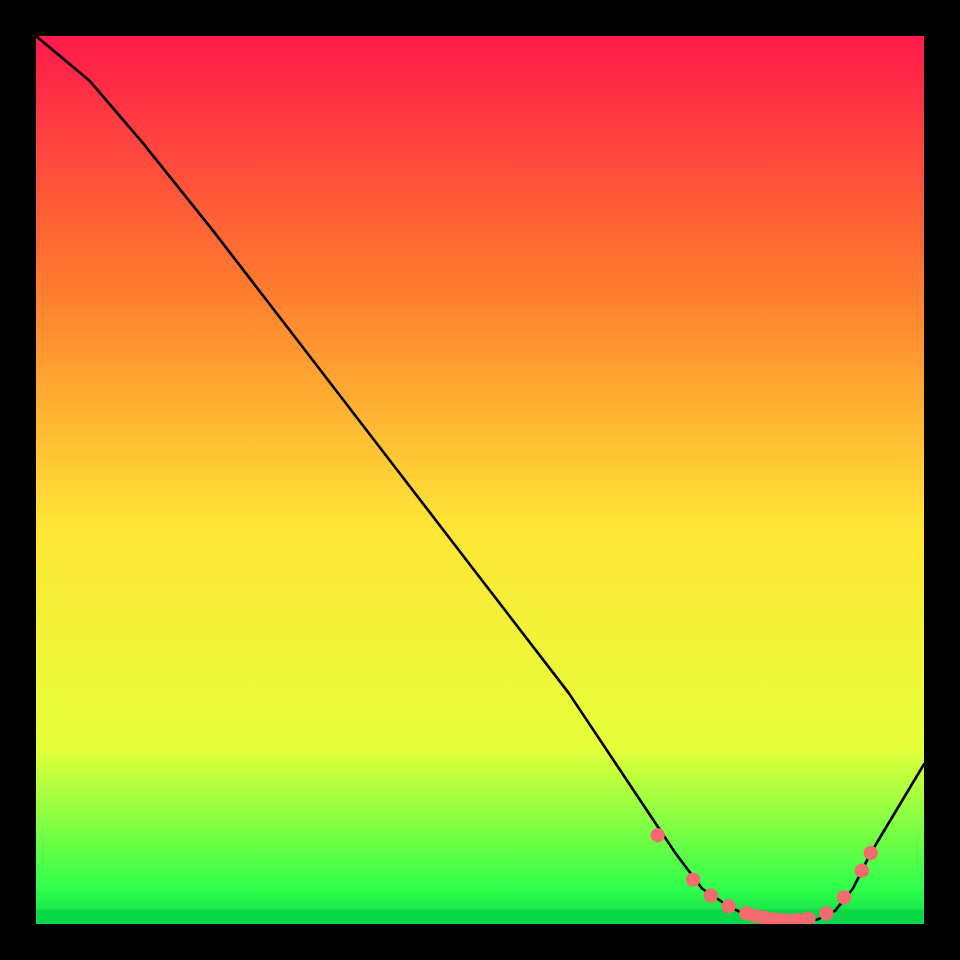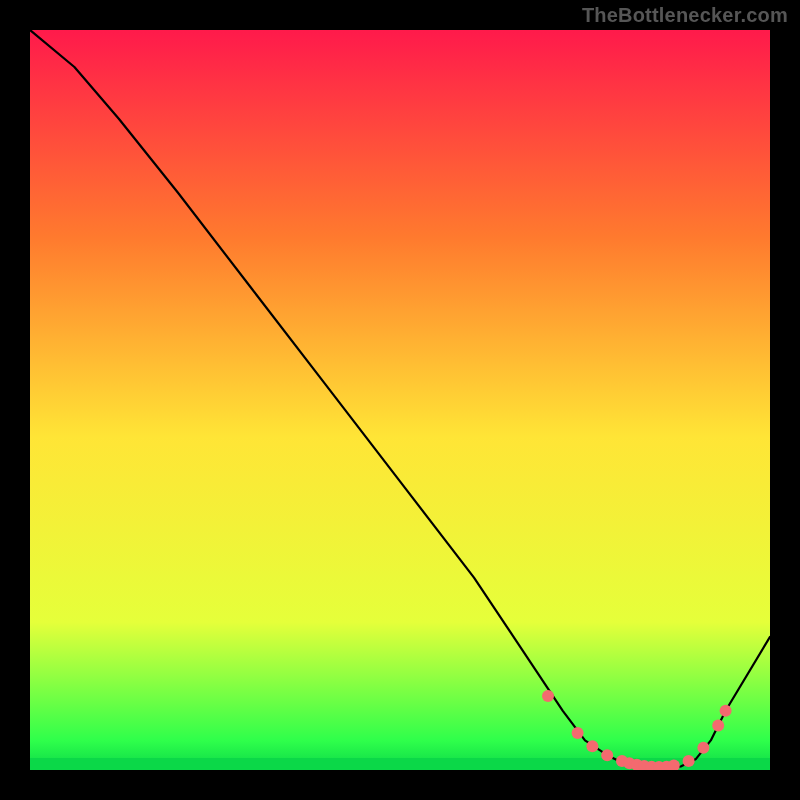--- a/index.html
+++ b/index.html
@@ -33,21 +33,20 @@
     display: block;
     width: 100%;
     height: 100%;
   }
 </style>
 </head>
 <body>
 
 <div class="frame">
 
-  <div class="attribution">TheBottlenecker.com</div>
 
   <div class="plot">
     <svg viewBox="0 0 740 740" preserveAspectRatio="none">
       <defs>
         <linearGradient id="bg-grad" x1="0" y1="0" x2="0" y2="1">
           <stop offset="0%" stop-color="#ff1a4b"></stop>
           <stop offset="28%" stop-color="#ff7a2e"></stop>
           <stop offset="55%" stop-color="#ffe536"></stop>
           <stop offset="80%" stop-color="#e5ff3a"></stop>
           <stop offset="96%" stop-color="#2fff4b"></stop>

